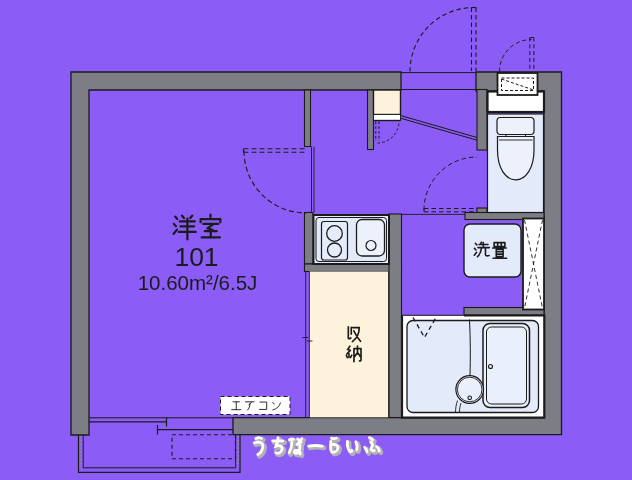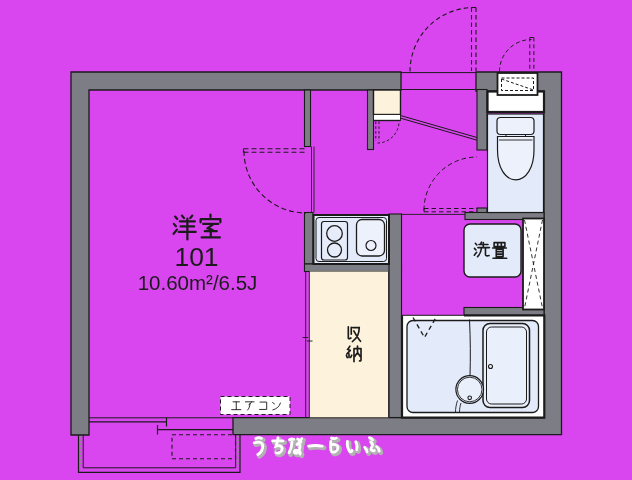--- a/index.html
+++ b/index.html
@@ -1,16 +1,16 @@
 <!DOCTYPE html>
 <html><head>
 <meta charset="utf-8">
 <style>
 html,body{margin:0;padding:0;background:#fff;}
-#plan{position:relative;width:632px;height:480px;background:#d946ef;font-family:"Liberation Sans",sans-serif;overflow:hidden;}
+#plan{position:relative;width:632px;height:480px;background:#8b5cf6;font-family:"Liberation Sans",sans-serif;overflow:hidden;}
 #plan svg{position:absolute;left:0;top:0;}
 text{font-family:"Liberation Sans",sans-serif;fill:#1b1b1b;}
 </style>
 </head>
 <body>
 
 <div id="plan">
 <svg width="632" height="480" viewBox="0 0 632 480">
 <defs></defs>
 

